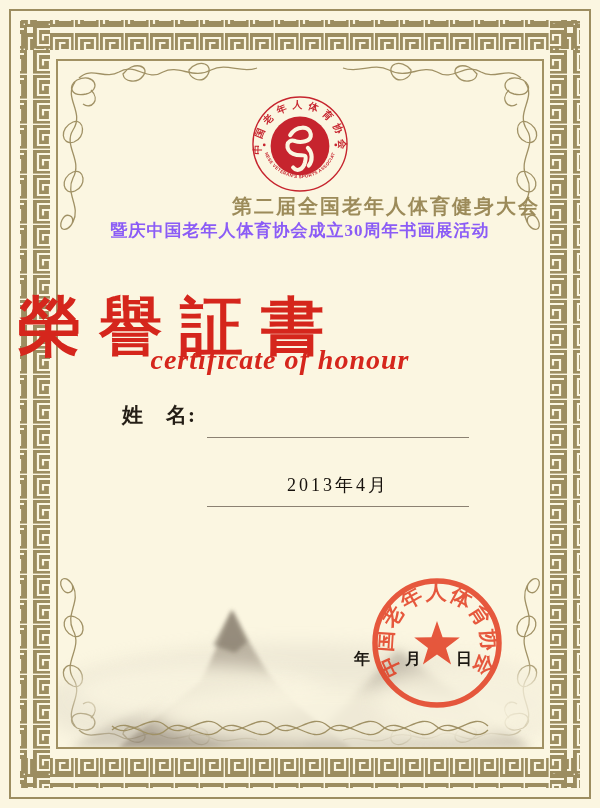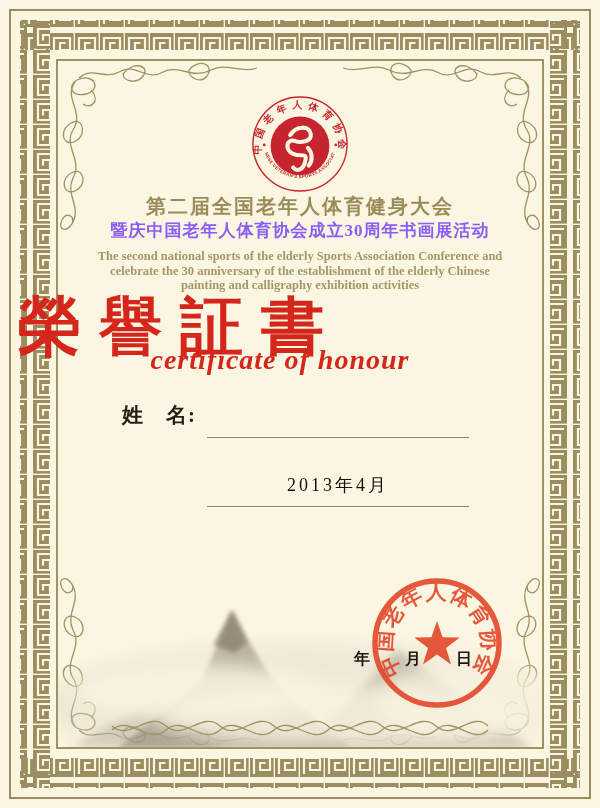--- a/index.html
+++ b/index.html
@@ -8,21 +8,21 @@
     background:#fbf6e1;
     font-family:"Liberation Serif","DejaVu Serif",serif;
   }
   .abs{position:absolute;}
   svg{display:block;}
   .bg-svg{position:absolute;left:0;top:0;z-index:1;}
   .content{position:absolute;left:0;top:0;width:600px;height:808px;z-index:2;}
 
   .logo-wrap{left:251px;top:94px;width:98px;height:98px;}
 
-  .title-cn{left:60px;top:193px;width:480px;text-align:center;
+  .title-cn{left:60px;top:193px;width:480px;text-align:right;
     color:#9c8b5a;font-weight:bold;font-size:20px;letter-spacing:2px;}
   .title-cn2{left:60px;top:219px;width:480px;text-align:center;
     color:#8b5cf6;font-weight:bold;font-size:17px;letter-spacing:1px;}
   .subtitle-en{left:80px;top:249px;width:440px;text-align:center;
     color:#a6966a;font-weight:bold;font-size:12.5px;line-height:14.5px;}
 
   .big-title{left:0;top:284px;width:600px;text-align:left;
     color:#d5261c;font-weight:bold;font-size:63px;letter-spacing:18px;text-indent:18px;
     font-family:"Liberation Serif","DejaVu Serif",serif;}
   .script-title{left:0;top:344px;width:560px;text-align:center;
@@ -133,25 +133,20 @@
         <textPath href="#logoTop" startOffset="50%" text-anchor="middle">中国老年人体育协会</textPath>
       </text>
       <text font-size="4.6" font-weight="bold" fill="#c6242e" letter-spacing="0.3" font-family="Liberation Sans, DejaVu Sans, sans-serif">
         <textPath href="#logoBottom" startOffset="50%" text-anchor="middle">CHINESE VETERAN'S SPORTS ASSOCIATION</textPath>
       </text>
     </svg>
   </div>
 
   <div class="abs title-cn">第二届全国老年人体育健身大会</div>
   <div class="abs title-cn2">暨庆中国老年人体育协会成立30周年书画展活动</div>
-  <div class="abs subtitle-en">
-    <div>The second national sports of the elderly Sports Association Conference and</div>
-    <div>celebrate the 30 anniversary of the establishment of the elderly Chinese</div>
-    <div>painting and calligraphy exhibition activities</div>
-  </div>
 
   <div class="abs big-title">榮譽証書</div>
   <div class="abs script-title">certificate of honour</div>
 
   <div class="abs field-row row-name">
     <span class="field-label">姓　名:</span>
     <span class="field-value"></span>
     <span class="field-line"></span>
   </div>
   <div class="abs field-row row-time">

